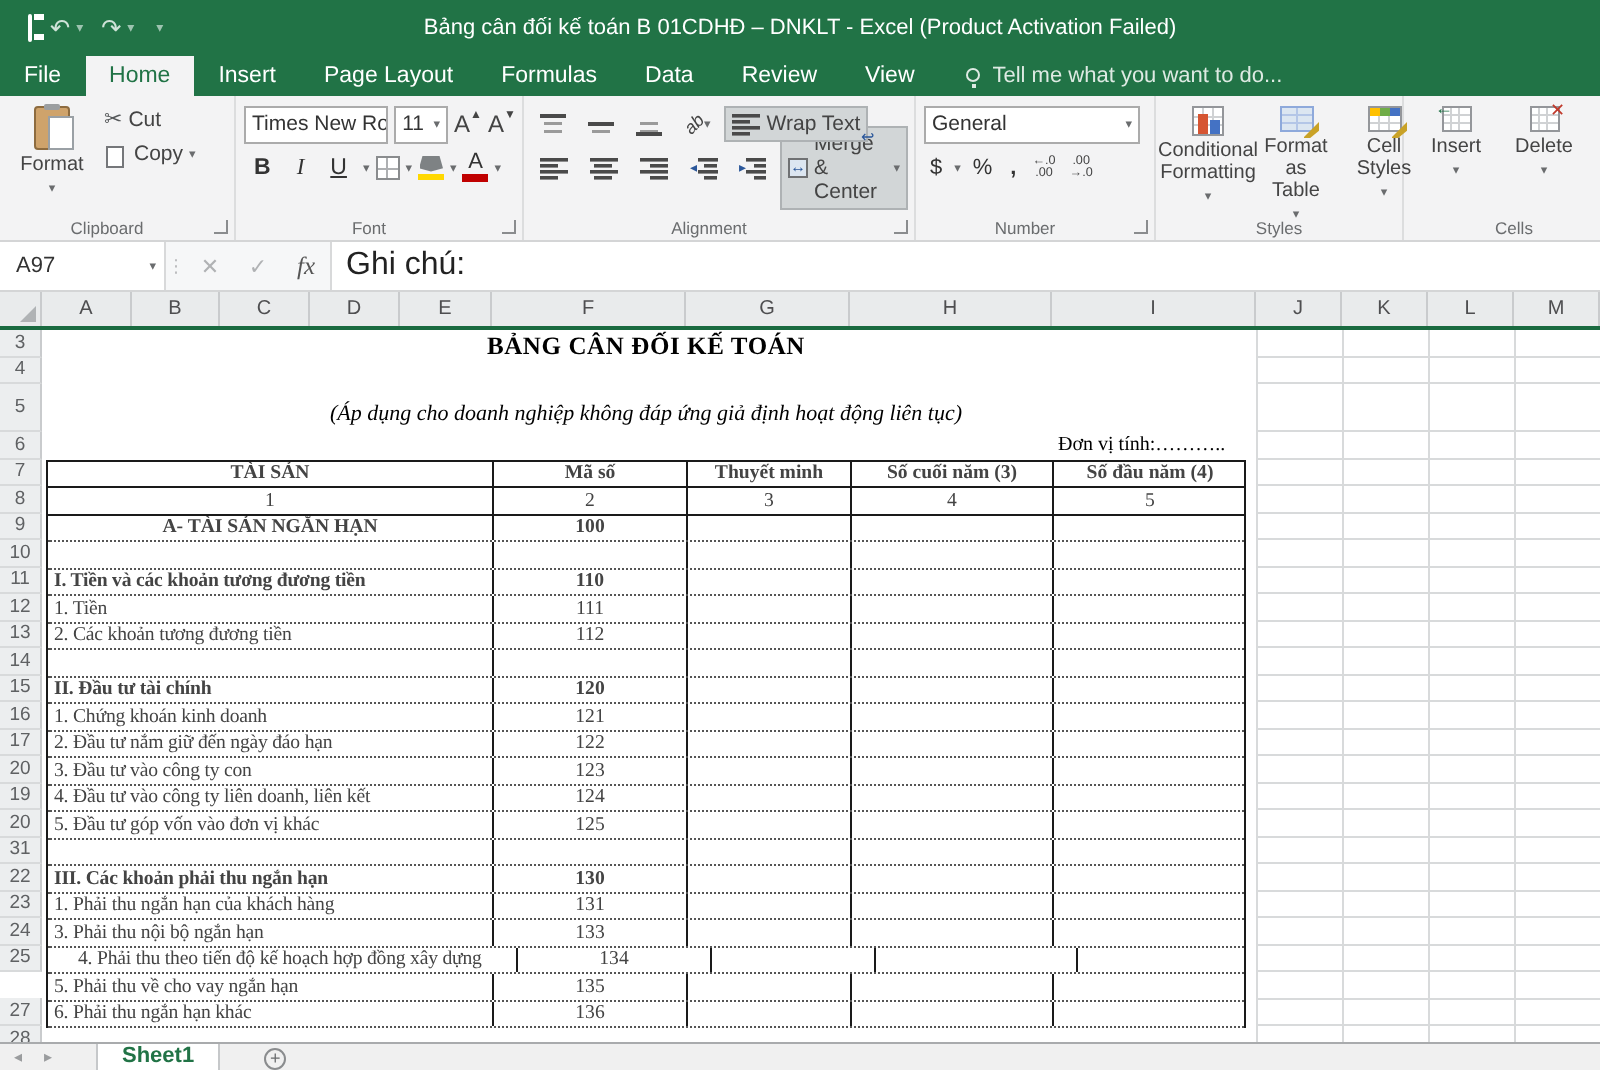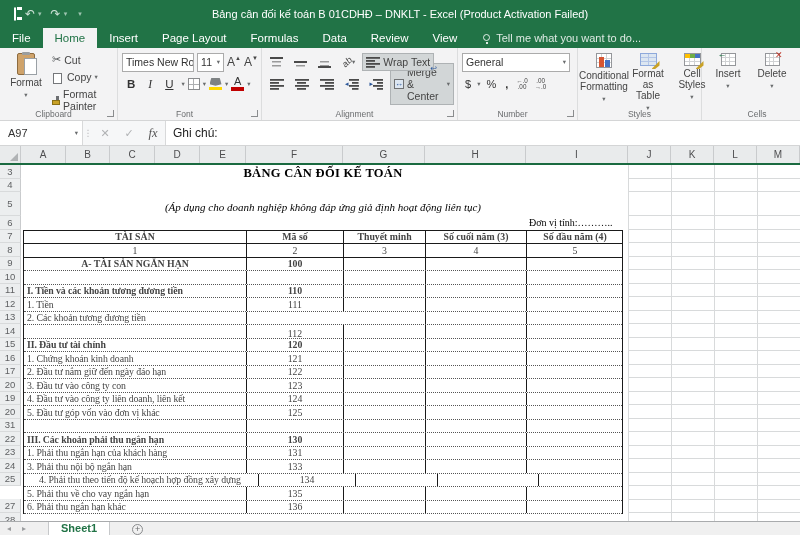--- a/index.html
+++ b/index.html
@@ -108,21 +108,21 @@
   .ic-ins .ovl { color:#1e7145; font-size:9px; left:-4px; top:-5px; }
   .ic-del .ovl { color:#c0392b; font-size:9px; right:-4px; top:-4px; }
 
   
   .fbar { position:absolute; top:121px; left:0; right:0; height:25px; background:#f6f7f8; border-bottom:1px solid #d4d5d6; display:flex; align-items:stretch; }
   .namebox { width:83px; background:#fff; border-right:1px solid #d8d9da; display:flex; align-items:center; padding:0 4px 0 8px; font-size:11px; color:#333; }
   .namebox .dd { margin-left:auto; }
   .fbsep { width:10px; display:flex; align-items:center; justify-content:center; color:#b9babc; font-size:9px; }
   .fbtn { width:24px; display:flex; align-items:center; justify-content:center; color:#b0b2b4; font-size:11px; }
   .fx { font-family:"Liberation Serif",serif; font-style:italic; color:#555; font-size:12.5px; }
-  .finput { flex:1; background:#fff; border-left:1px solid #d8d9da; display:flex; align-items:center; padding-left:7px; font-size:12px; color:#222; }
+  .finput { flex:1; background:#fff; border-left:1px solid #d8d9da; display:flex; align-items:center; padding-left:7px; font-size:16px; color:#222; }
 
   
   .sheet { position:absolute; top:146px; left:0; width:800px; height:375px; background:#fff; overflow:hidden; }
   .colhdrs { position:absolute; top:0; left:0; right:0; height:19px; display:flex; background:#e9ebec; border-bottom:2px solid #1a6a40; }
   .corner { width:21px; height:100%; border-right:1px solid #c9cbcd; position:relative; flex:none; }
   .corner::after { content:""; position:absolute; right:2px; bottom:2px; border-left:8px solid transparent; border-bottom:8px solid #b0b3b5; }
   .colhdr { flex:none; display:flex; align-items:center; justify-content:center; font-size:10px; color:#4e4e50; border-right:1px solid #c9cbcd; height:100%; }
   .rowhdr { position:absolute; left:0; width:21px; background:#eceeef; border-right:1px solid #c9cbcd; border-bottom:1px solid #d8dadb; display:flex; align-items:center; justify-content:center; font-size:9.5px; color:#5f6163; }
   .hline { position:absolute; height:1px; background:#d8dadb; }
   .vline { position:absolute; width:1px; background:#d8dadb; top:19px; bottom:0; }
@@ -195,24 +195,20 @@
         </div>
         <div style="display:flex;flex-direction:column;justify-content:flex-start">
           <div class="sbtn">
               <span class="ic-cut">✂</span>
               <span>Cut</span>
             </div>
           <div class="sbtn">
               <span class="ic-copy"></span>
               <span>Copy</span>
               <span class="dd">▾</span>
-            </div>
-          <div class="sbtn">
-              <span class="ic-fp"></span>
-              <span>Format Painter</span>
             </div>
         </div>
       </div>
       <div class="glabel">Clipboard</div>
       <span class="launch"></span>
     </div>
 
     <div class="group" style="width:144px">
       <div class="grow">
         <span class="combo" style="width:86px">
@@ -495,21 +491,21 @@
         </div>
         <div class="bsrow dot">
           <div class="bsc lbl" style="width: 223px;">1. Tiền</div>
           <div class="bsc ctr" style="width: 97px;">111</div>
           <div class="bsc ctr" style="width: 82px;"></div>
           <div class="bsc ctr" style="width: 101px;"></div>
           <div class="bsc ctr" style="width: 96px;"></div>
         </div>
         <div class="bsrow dot">
           <div class="bsc lbl" style="width: 223px;">2. Các khoản tương đương tiền</div>
-          <div class="bsc ctr" style="width: 97px; margin-top: 16px;">112</div>
+          <div class="bsc ctr" style="width: 97px;">112</div>
           <div class="bsc ctr" style="width: 82px;"></div>
           <div class="bsc ctr" style="width: 101px;"></div>
           <div class="bsc ctr" style="width: 96px;"></div>
         </div>
         <div class="bsrow dot">
           <div class="bsc lbl" style="width: 223px;"></div>
           <div class="bsc ctr" style="width: 97px;"></div>
           <div class="bsc ctr" style="width: 82px;"></div>
           <div class="bsc ctr" style="width: 101px;"></div>
           <div class="bsc ctr" style="width: 96px;"></div>

